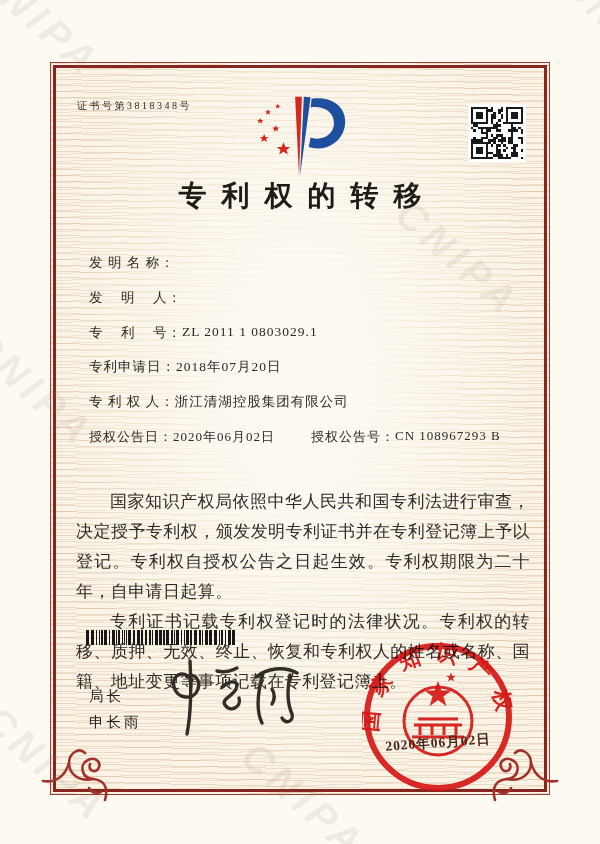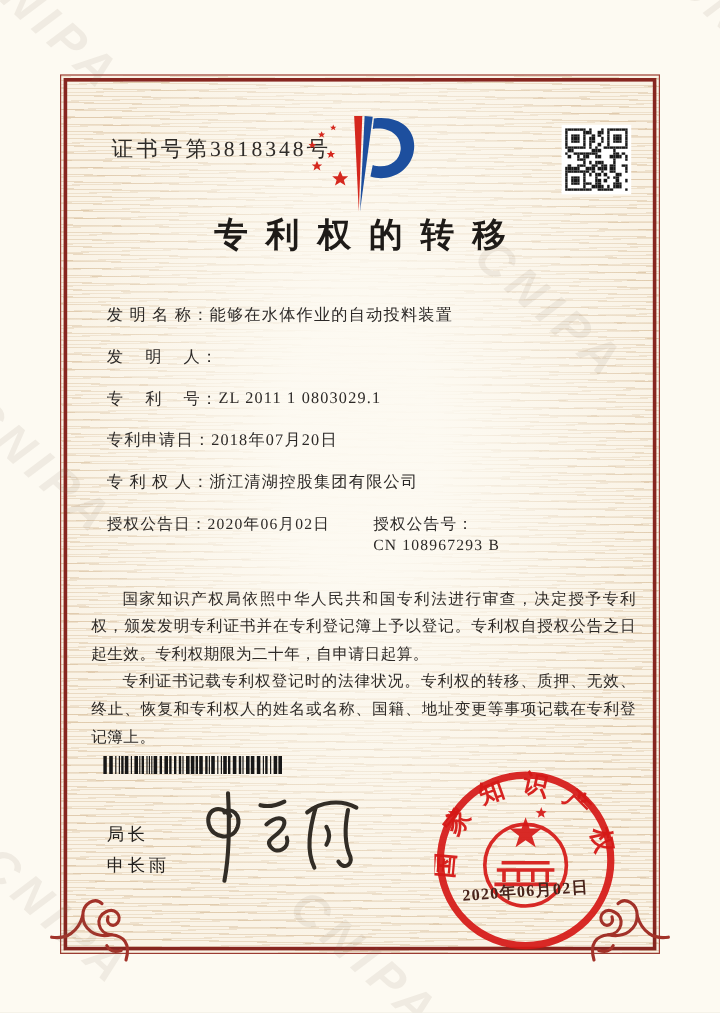--- a/index.html
+++ b/index.html
@@ -18,35 +18,35 @@
            repeating-linear-gradient(1.2deg, rgba(190,150,98,.28) 0 1px, transparent 1px 6px),
            repeating-linear-gradient(-1.4deg, rgba(190,150,98,.20) 0 1px, transparent 1px 7px);
          z-index:1;}
   .frame::before{content:"";position:absolute;left:2px;top:2px;right:2px;bottom:2px;
          border:3px solid #872620;pointer-events:none;}
   .corner{position:absolute;width:72px;height:72px;z-index:6;}
   .corner.bl{left:-12px;bottom:-14px;transform:scaleX(-1);}
   .corner.br{right:-12px;bottom:-14px;}
   
   .content{position:absolute;inset:0;z-index:5;}
-  .cert-no{position:absolute;left:26px;top:49px;font-size:18px;letter-spacing:2.5px;color:#2e2b28;margin-left:16px;}
+  .cert-no{position:absolute;left:26px;top:36px;font-size:10px;letter-spacing:2.5px;color:#2e2b28;}
   .logo{position:absolute;left:188px;top:26px;width:120px;height:92px;}
   .qr{position:absolute;left:417px;top:41px;width:58px;height:58px;background:#fff;padding:3px;box-sizing:border-box;}
   .qr-grid{display:grid;width:100%;height:100%;grid-template-columns:repeat(21,1fr);grid-template-rows:repeat(21,1fr);}
   .qr-grid i{display:block;}
   .qr-grid i.on{background:#191919;}
   .title{position:absolute;left:0;right:0;top:114px;text-align:center;font-size:28px;
          font-weight:bold;color:#1e1b18;letter-spacing:15px;text-indent:15px;}
   .fields{position:absolute;left:38px;top:191px;right:30px;}
   .field-row{display:flex;height:34.8px;align-items:flex-start;font-size:13.5px;color:#2c2927;}
   .flabel{white-space:pre;letter-spacing:1px;}
   .fvalue{letter-spacing:1px;white-space:pre;}
   .grant-row{display:flex;height:34.8px;font-size:13px;color:#2c2927;}
-  .grant-col2{margin-left:36px;display:flex;flex-direction:column;}
-  .paras{position:absolute;left:25px;right:19px;top:424px;font-size:13px;line-height:1.77;
+  .grant-col2{margin-left:36px;display:flex;}
+  .paras{position:absolute;left:25px;right:19px;top:424px;font-size:17px;line-height:1.77;
          color:#2e2a27;text-align:justify;letter-spacing:0.4px;}
   .paras p{margin:0;text-indent:2em;}
   .barcode{position:absolute;left:35px;top:567px;width:155px;height:15px;display:flex;align-items:stretch;overflow:hidden;}
   .barcode i{display:block;background:#171717;flex:none;}
   .signer{position:absolute;left:38px;top:620px;font-size:14.5px;line-height:26px;color:#24211e;letter-spacing:3px;}
   .signature{position:absolute;left:108px;top:593px;width:162px;height:84px;}
   
   .seal{position:absolute;left:311px;top:578px;width:152px;height:152px;mix-blend-mode:multiply;}
   .seal-ring{position:absolute;inset:0;}
   .seal-date{position:absolute;left:4px;top:93px;width:144px;text-align:center;font-size:13.5px;
@@ -550,21 +550,20 @@
             <i></i>
             <i class="on"></i>
           </div>
       </div>
 
       <div class="title">专利权的转移</div>
 
       <div class="fields">
         <div class="field-row">
           <span class="flabel">发 明 名 称：</span>
-          <span class="fvalue">能够在水体作业的自动投料装置</span>
         </div>
         <div class="field-row">
           <span class="flabel">发    明    人：</span>
         </div>
         <div class="field-row">
           <span class="flabel">专    利    号：</span>
           <span class="fvalue">ZL 2011 1 0803029.1</span>
         </div>
         <div class="field-row">
           <span class="flabel">专利申请日：</span>

